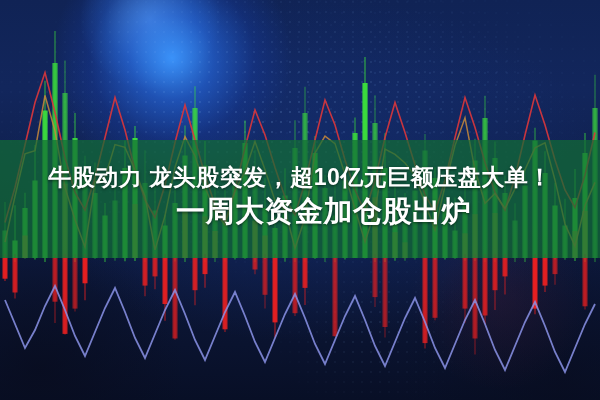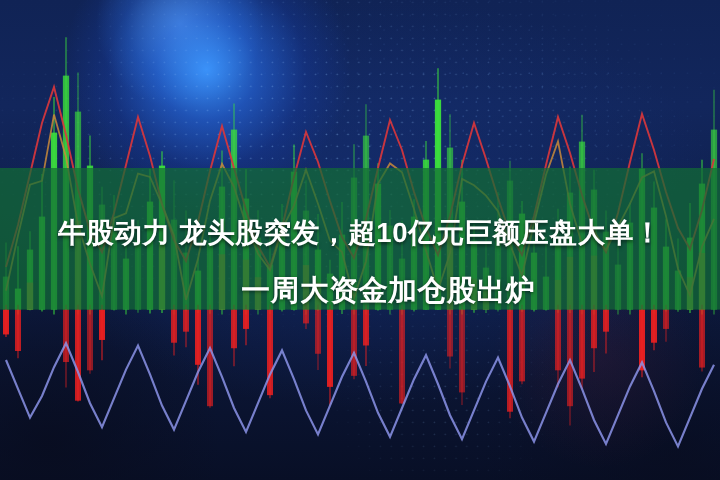--- a/index.html
+++ b/index.html
@@ -58,23 +58,23 @@
     background:rgba(18,108,52,.72);
     mix-blend-mode:normal;
   }
   
   #headline{
     position:absolute;left:0;width:600px;text-align:center;
     color:#ffffff;font-weight:bold;letter-spacing:.5px;
     text-shadow:0 1px 3px rgba(0,0,0,.55);
     line-height:1.30;
   }
-  #headline .ln{display:block;white-space:nowrap;margin-top:17px;}
+  #headline .ln{display:block;white-space:nowrap;}
   #line1{font-size:23px;}
-  #line2{font-size:24px;padding-left:47px;}
+  #line2{font-size:29px;padding-left:47px;}
 </style>
 </head>
 <body>
 
 <div id="stage">
 
   <div class="layer" id="bg-base"></div>
   <div class="layer" id="bg-vignette"></div>
   <div class="layer" id="bg-glow"></div>
   <div class="layer" id="bg-dots"></div>

